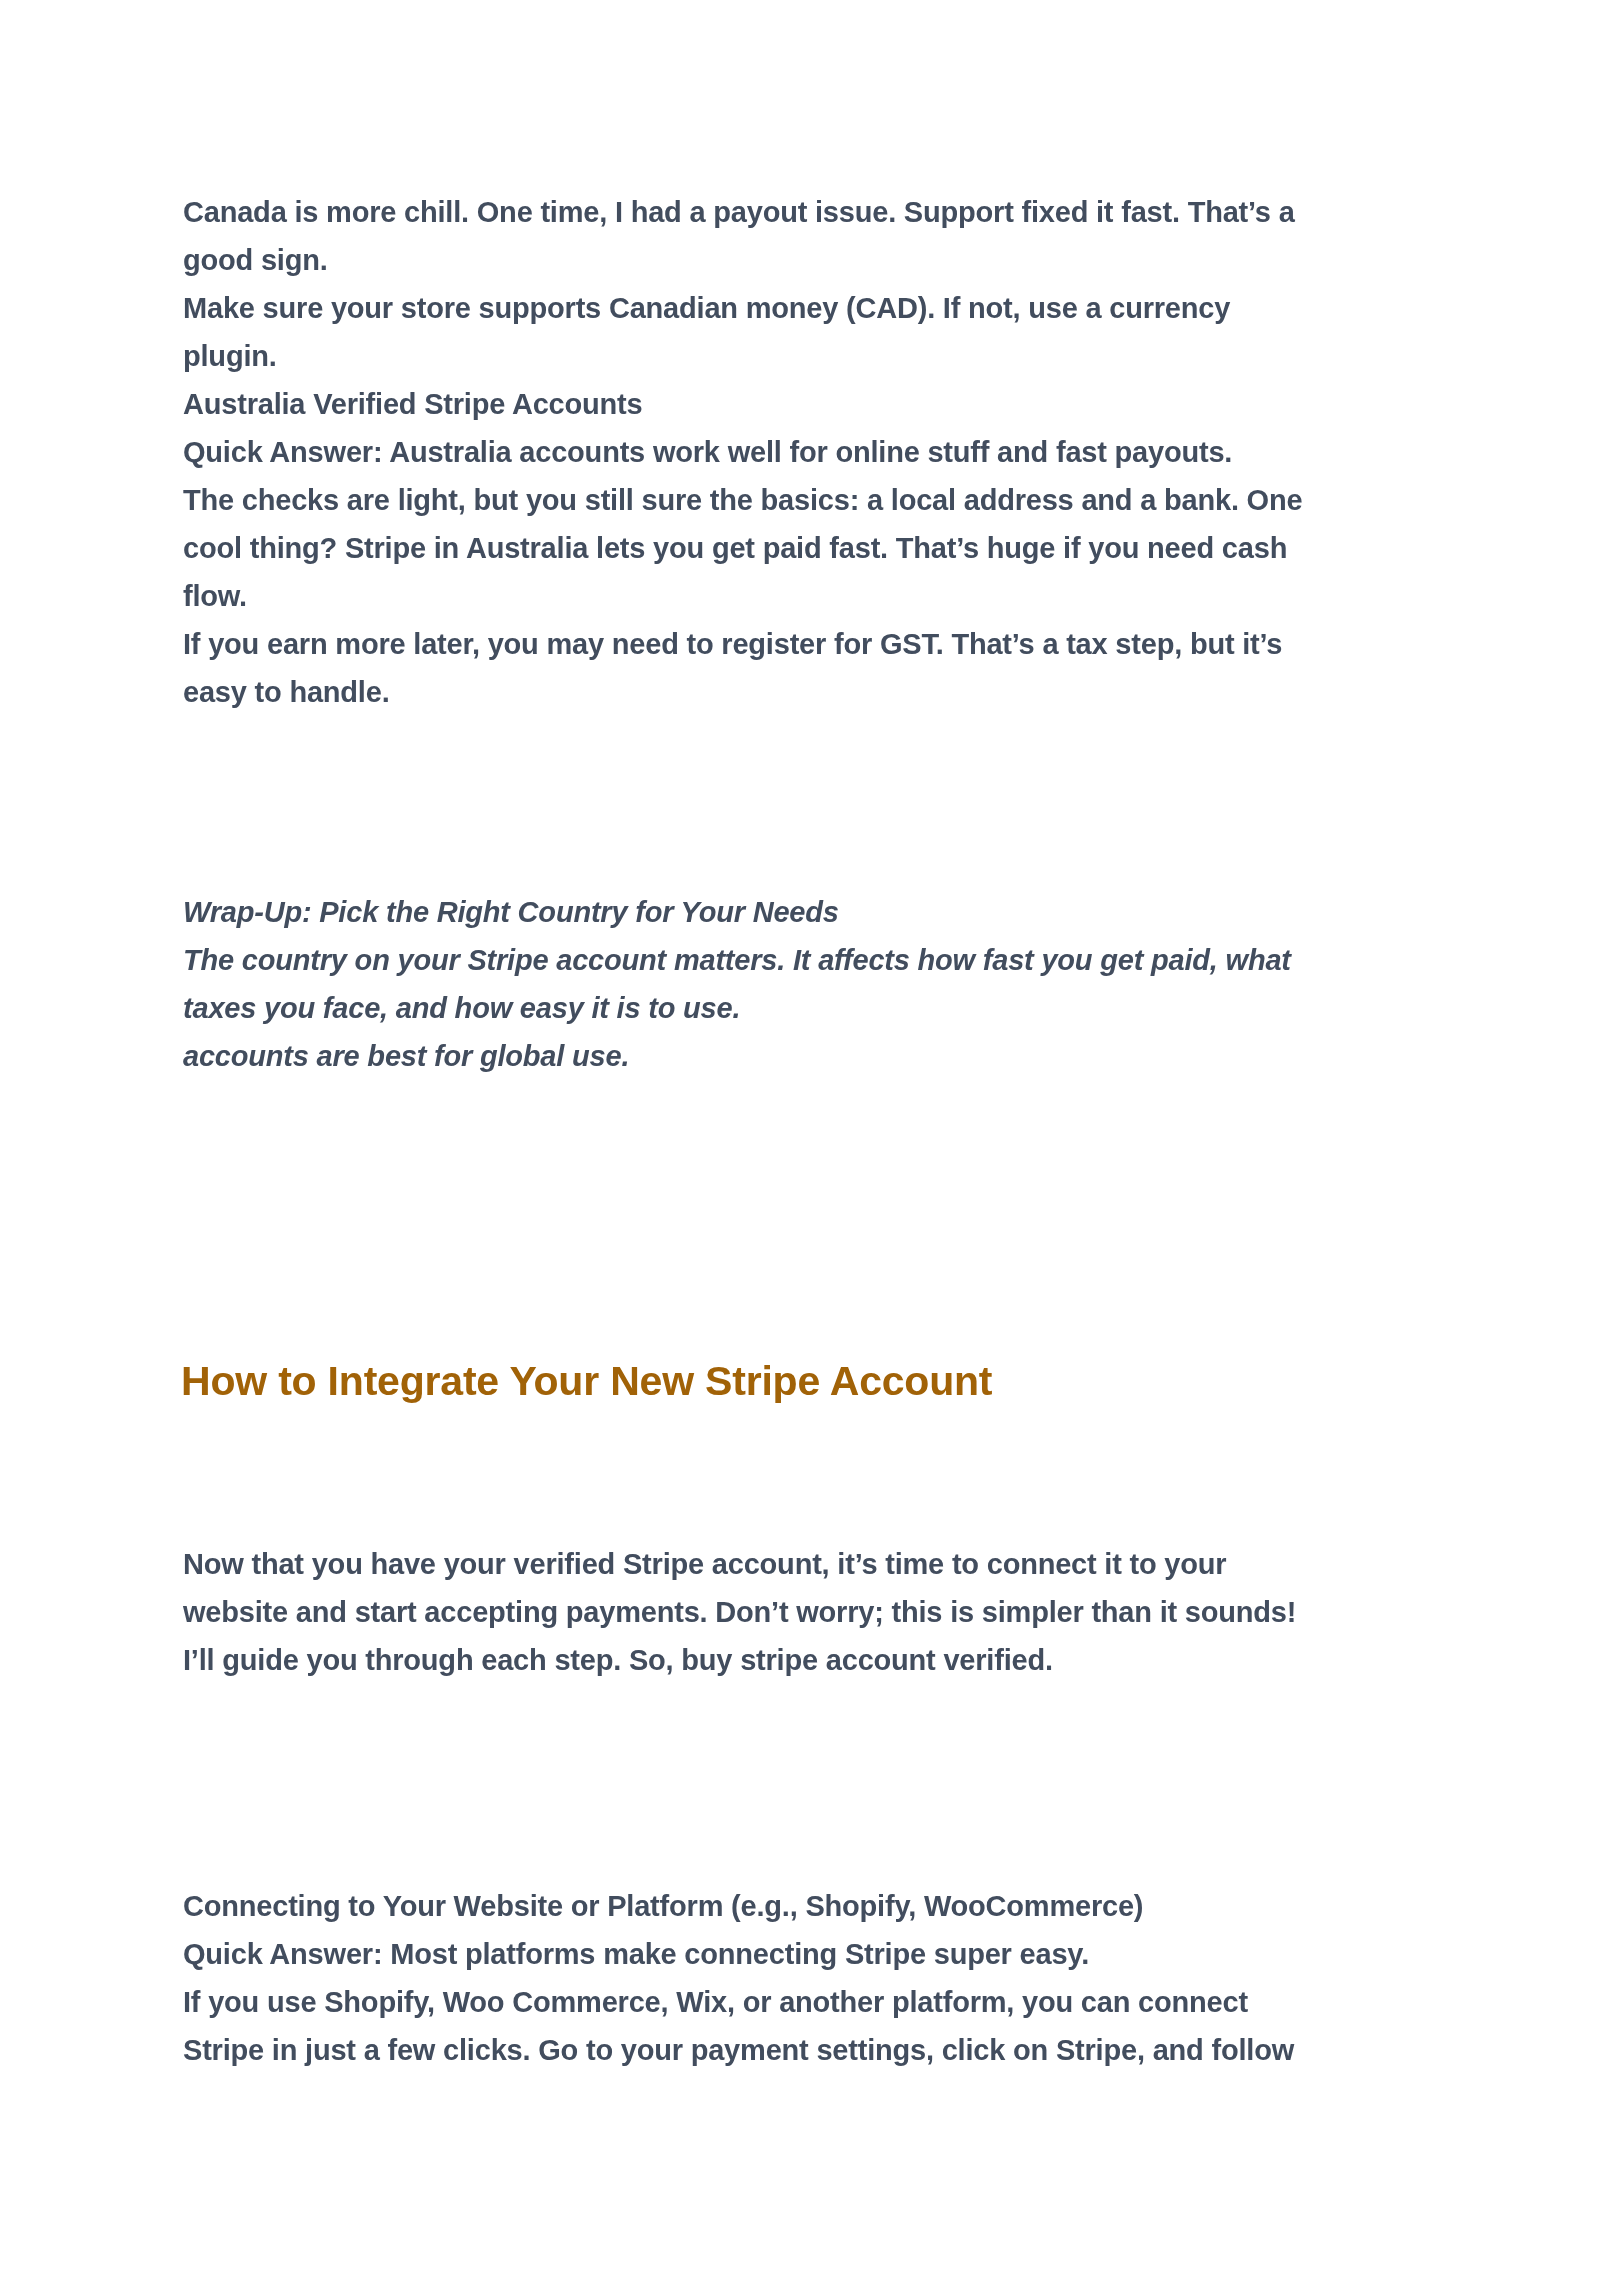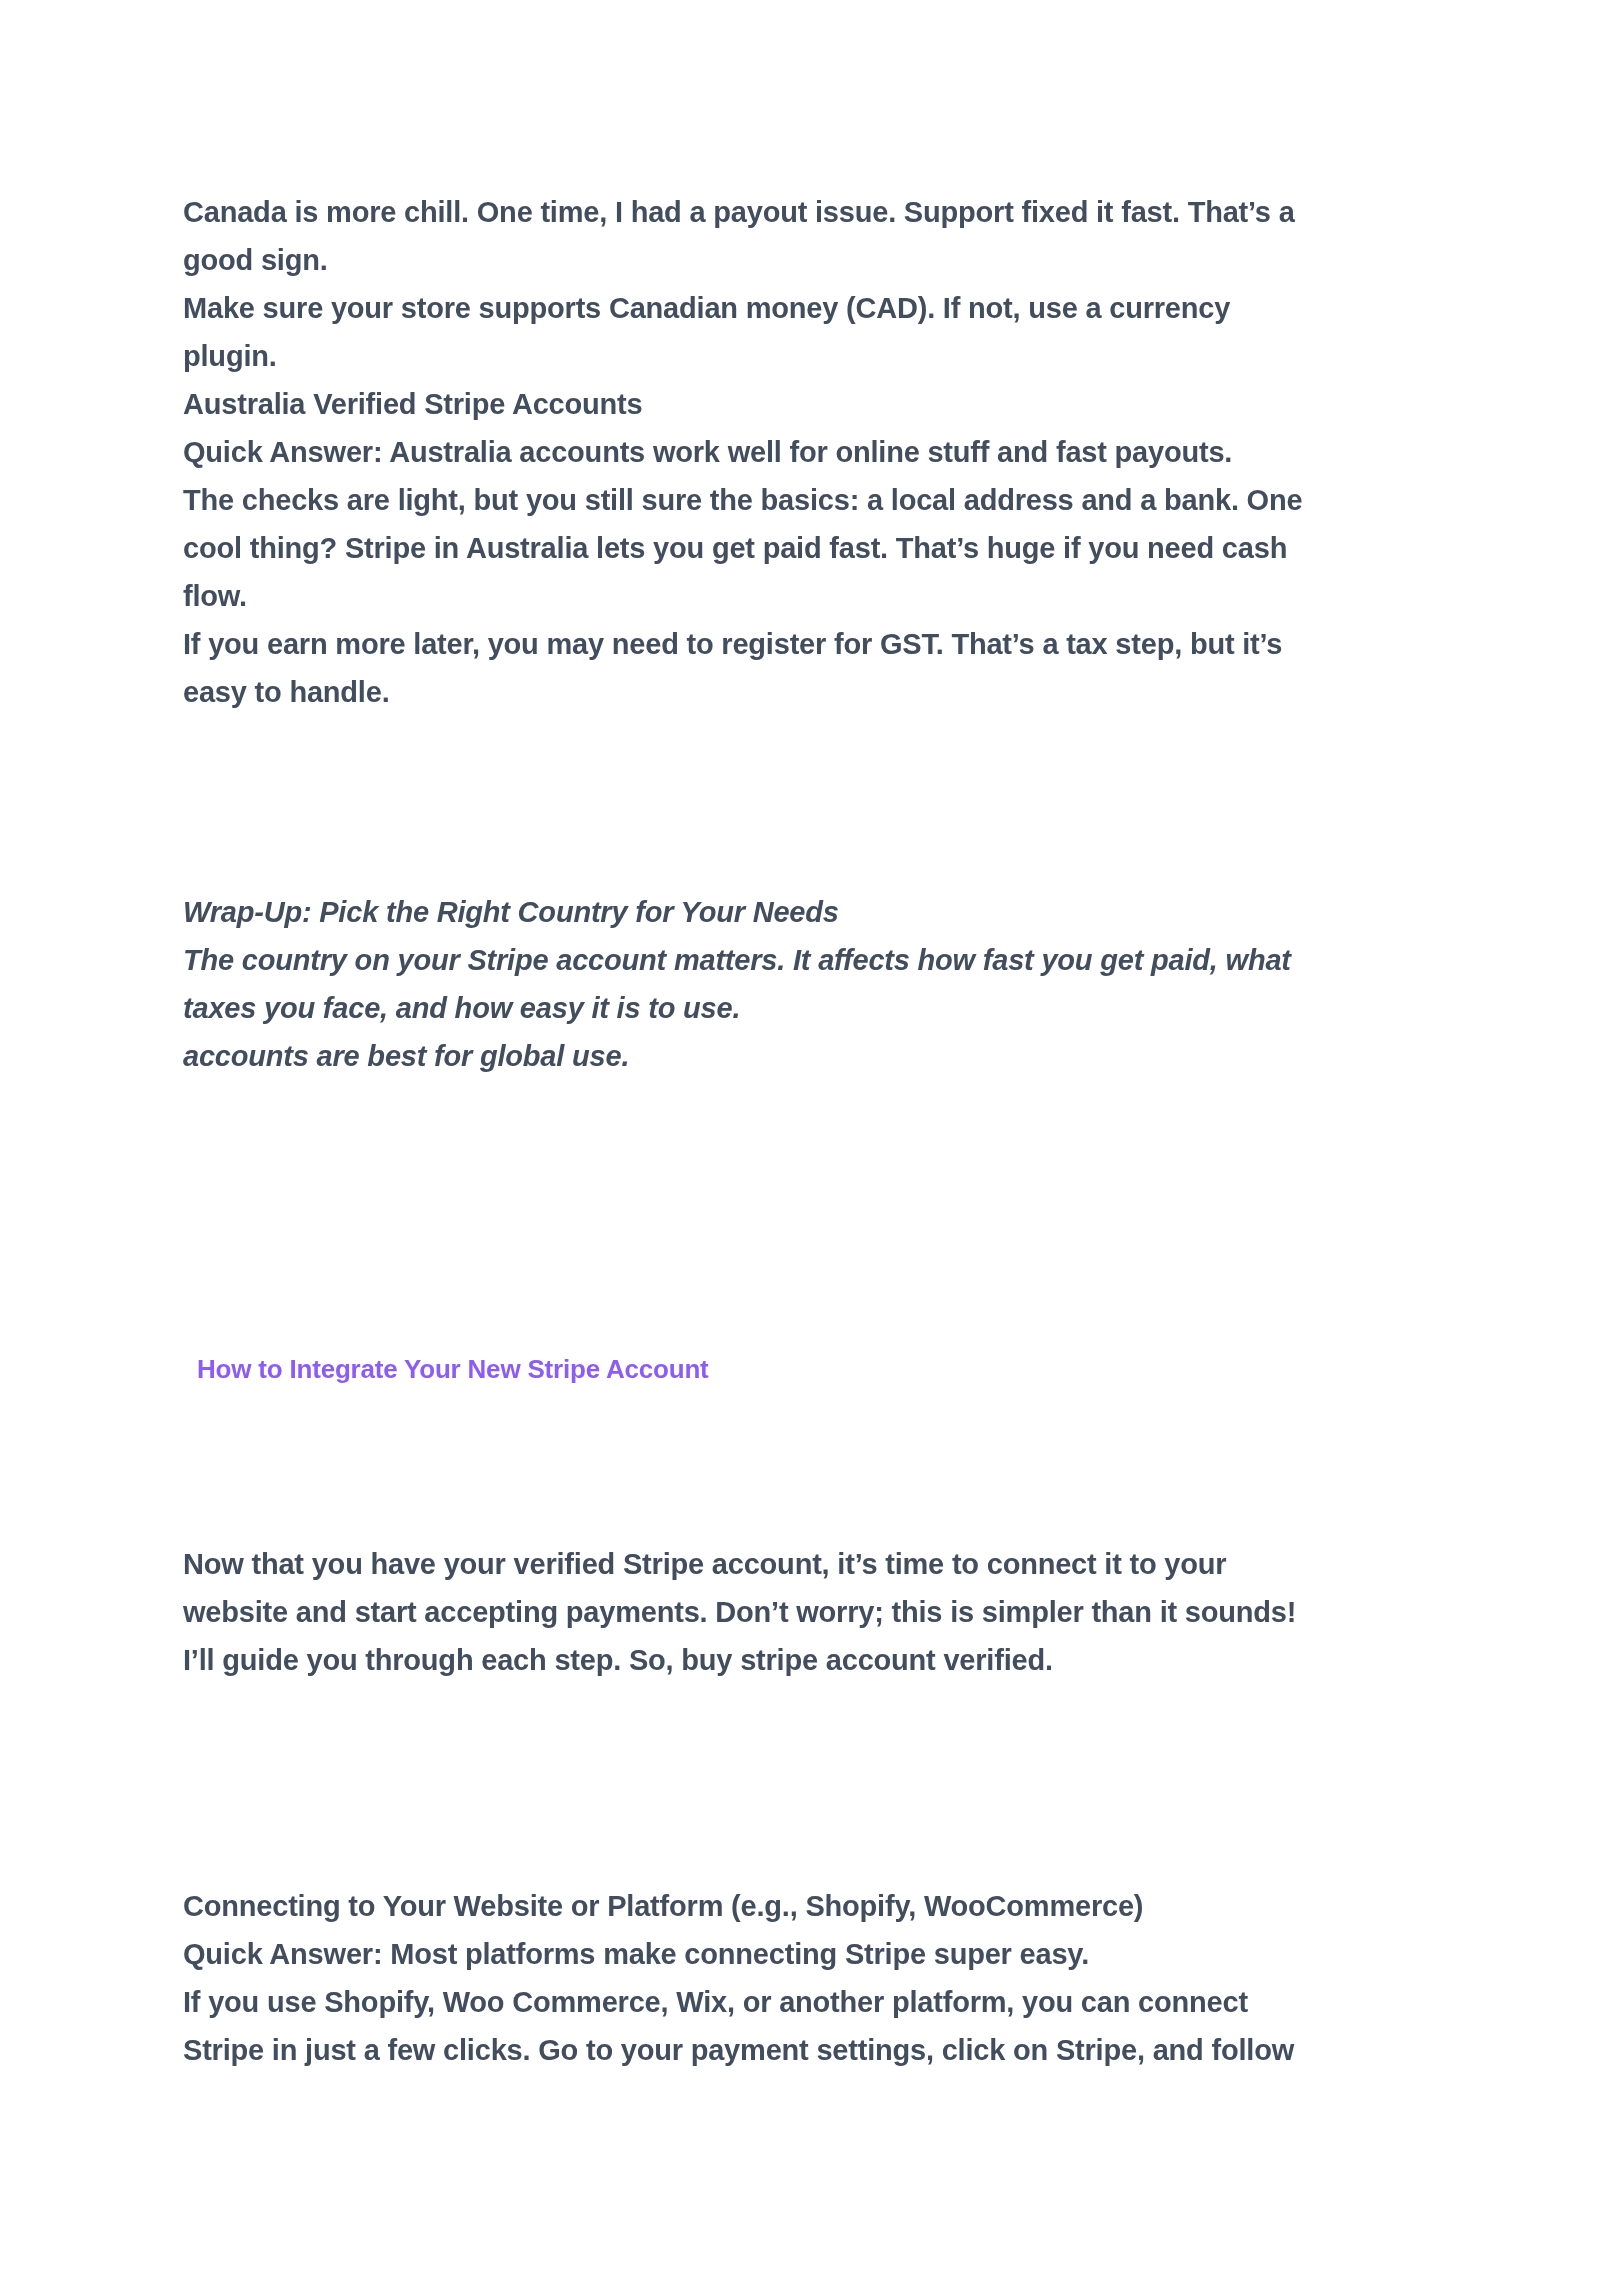--- a/index.html
+++ b/index.html
@@ -27,24 +27,24 @@
     font-size: 29px;
     font-weight: 700;
     line-height: 48px;
     letter-spacing: -0.2px;
   }
   .text-block .line {
     white-space: nowrap;
   }
   .main-heading {
     position: absolute;
-    left: 197px;
+    left: 181px;
     width: 1327px;
-    color: #8b5cf6;
-    font-size: 26px;
+    color: #a16207;
+    font-size: 41px;
     font-weight: 700;
     line-height: 40px;
     letter-spacing: -0.2px;
     white-space: nowrap;
   }
   #block-a { top: 188px; }
   #block-b { top: 888px; font-style: italic; }
   #heading-integrate { top: 1327px; }
   #block-d { top: 1540px; }
   #block-e { top: 1882px; }

